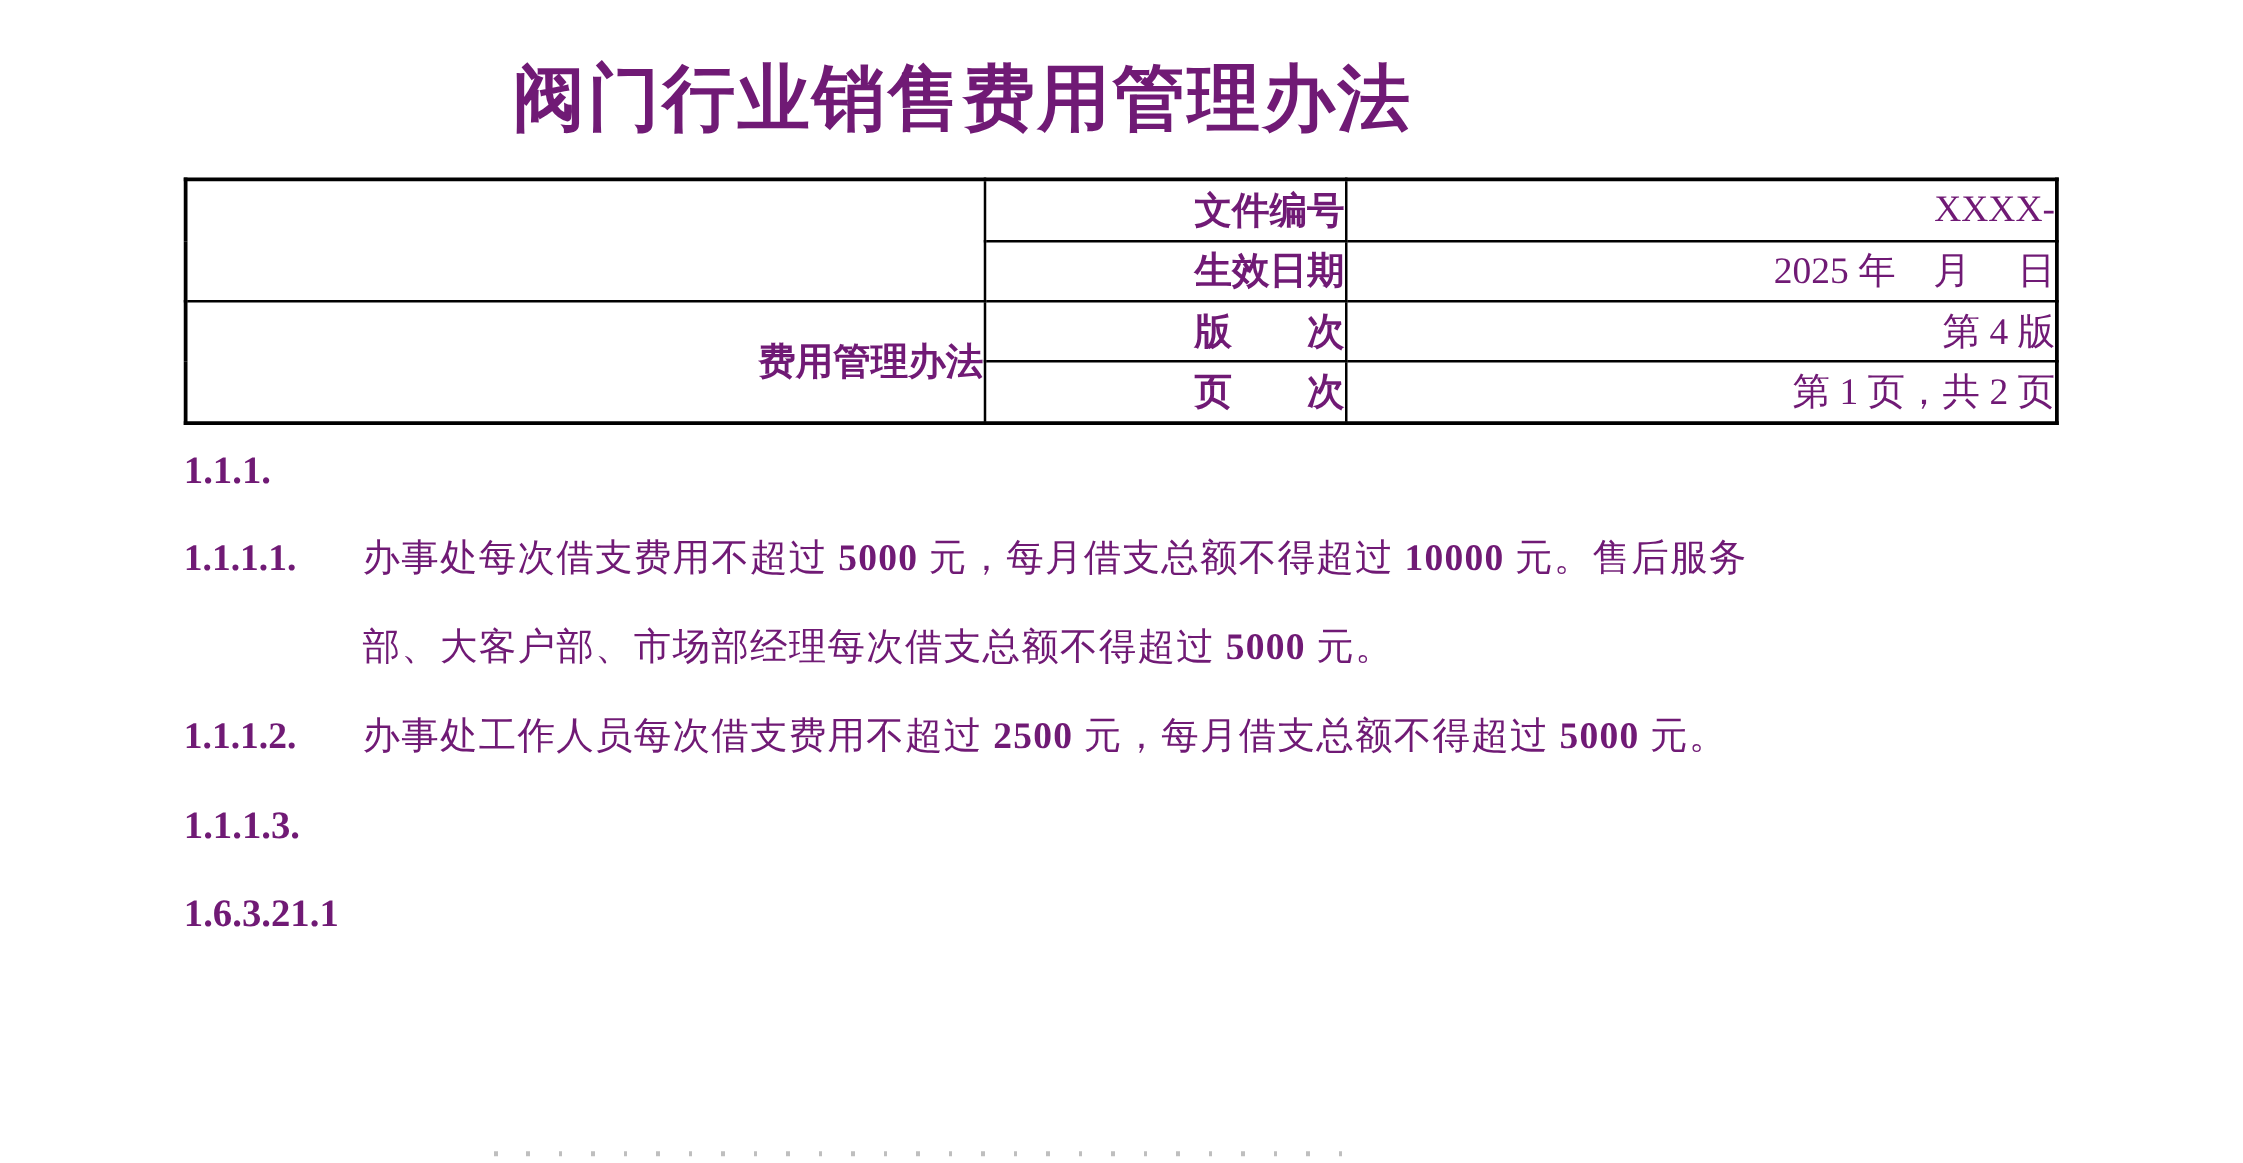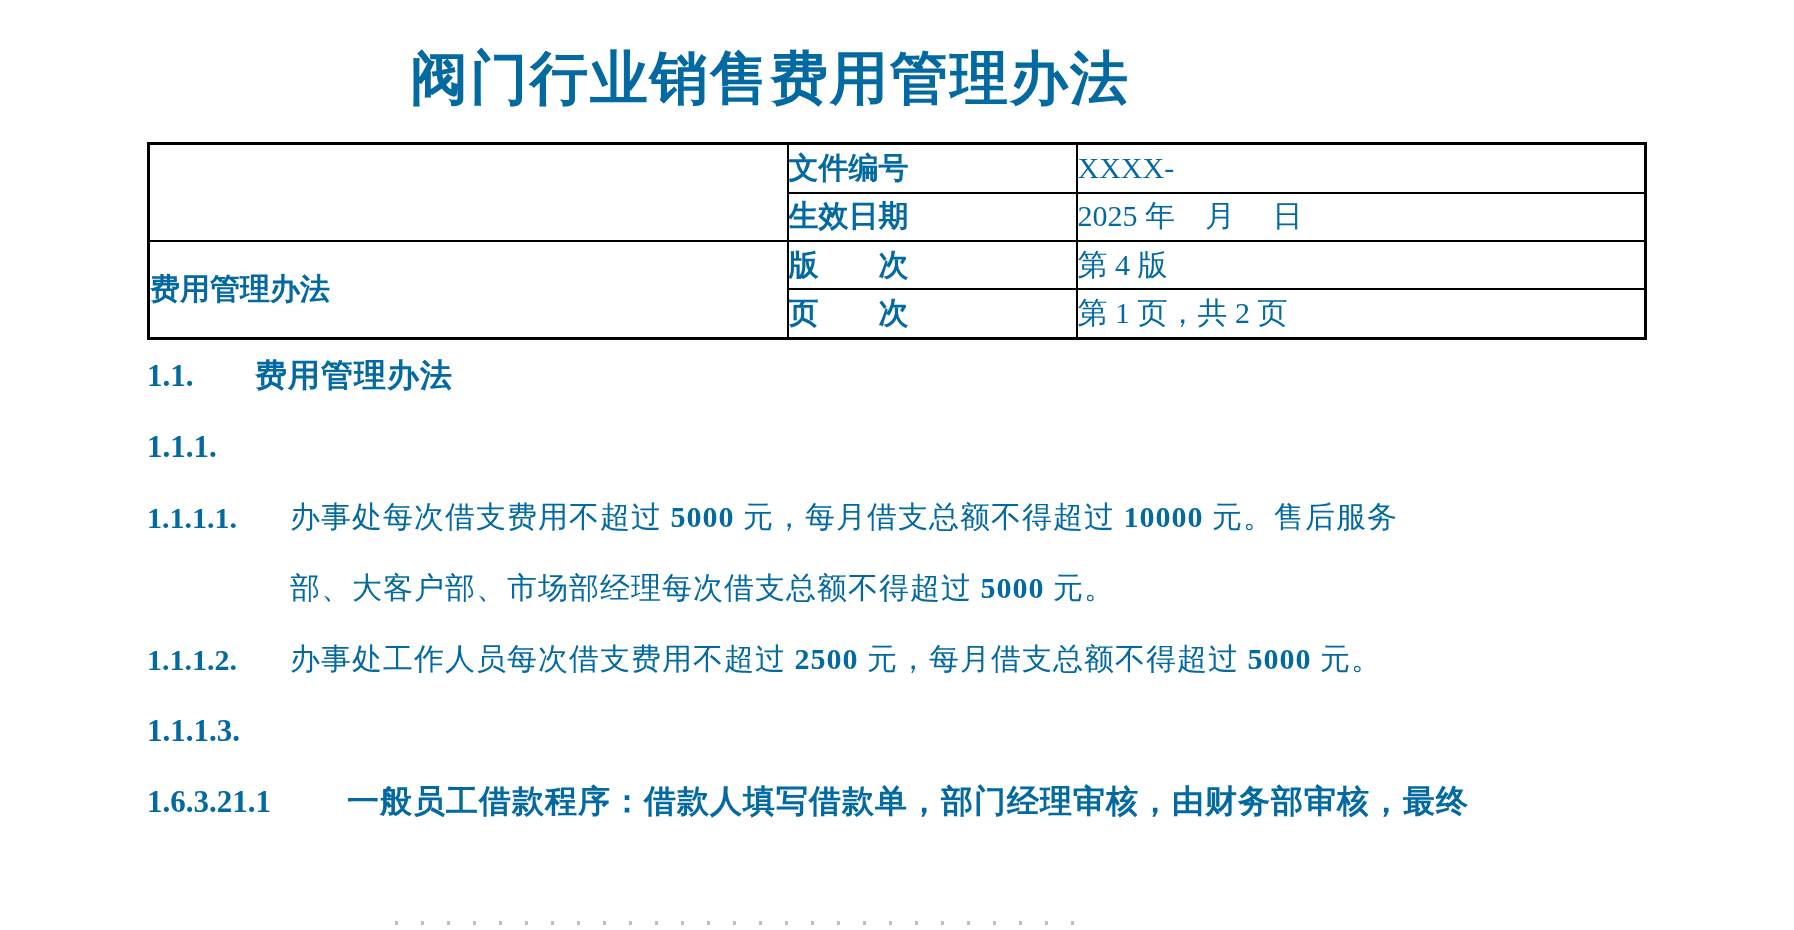--- a/index.html
+++ b/index.html
@@ -5,21 +5,21 @@
   html, body {
     margin: 0;
     padding: 0;
     background: #ffffff;
   }
   #page {
     position: relative;
     width: 1794px;
     height: 930px;
     background: #ffffff;
-    color: #0369a1;
+    color: #701a75;
     font-family: "Liberation Serif", "DejaVu Serif", serif;
     overflow: hidden;
   }
 
   
   .doc-title {
     position: absolute;
     left: 0;
     top: 40px;
     width: 1540px;          
@@ -36,21 +36,21 @@
     left: 147px;
     top: 142px;
     width: 1497px;
     height: 198px;
     border-collapse: collapse;
     table-layout: fixed;
   }
   .info-table td {
     border: 2px solid #000000;
     padding: 0;
-    text-align: left;
+    text-align: right;
     vertical-align: middle;
     font-size: 30px;
     overflow: hidden;
     white-space: nowrap;
   }
   .info-table { border: 3px solid #000000; }
   .cell-label { font-weight: bold; }
   .cell-project { font-weight: bold; font-size: 31px; }
   .cell-value { font-weight: normal; }
 
@@ -127,24 +127,20 @@
     </tr>
     <tr>
       <td class="cell-label">页　　次</td>
       <td class="cell-value">第 1 页，共 2 页</td>
     </tr>
   </tbody>
     </table>
 
   <div class="body-block">
 
-    <div class="line heading">
-      <span class="num nw1">1.1.</span>
-      <span class="txt"><span>费用管理办法</span></span>
-    </div>
 
     <div class="line heading">
       <span class="num nw2">1.1.1.</span>
     </div>
 
     <div class="line">
       <span class="num nw3">1.1.1.1.</span>
       <span class="txt"><span>办事处每次借支费用不超过 </span><span style="font-weight: bold;">5000</span><span> 元，每月借支总额不得超过 </span><span style="font-weight: bold;">10000</span><span> 元。售后服务</span></span>
     </div>
 
@@ -158,20 +154,19 @@
       <span class="txt"><span>办事处工作人员每次借支费用不超过 </span><span style="font-weight: bold;">2500</span><span> 元，每月借支总额不得超过 </span><span style="font-weight: bold;">5000</span><span> 元。</span></span>
     </div>
 
 
     <div class="line heading">
       <span class="num nw3">1.1.1.3.</span>
     </div>
 
     <div class="line heading">
       <span class="num nw4">1.6.3.21.1</span>
-      <span class="txt"><span>一般员工借款程序：借款人填写借款单，部门经理审核，由财务部审核，最终</span></span>
     </div>
 
   </div>
 
   <div class="clipped-remnant"></div>
 
 </div>
 
 </body></html>

